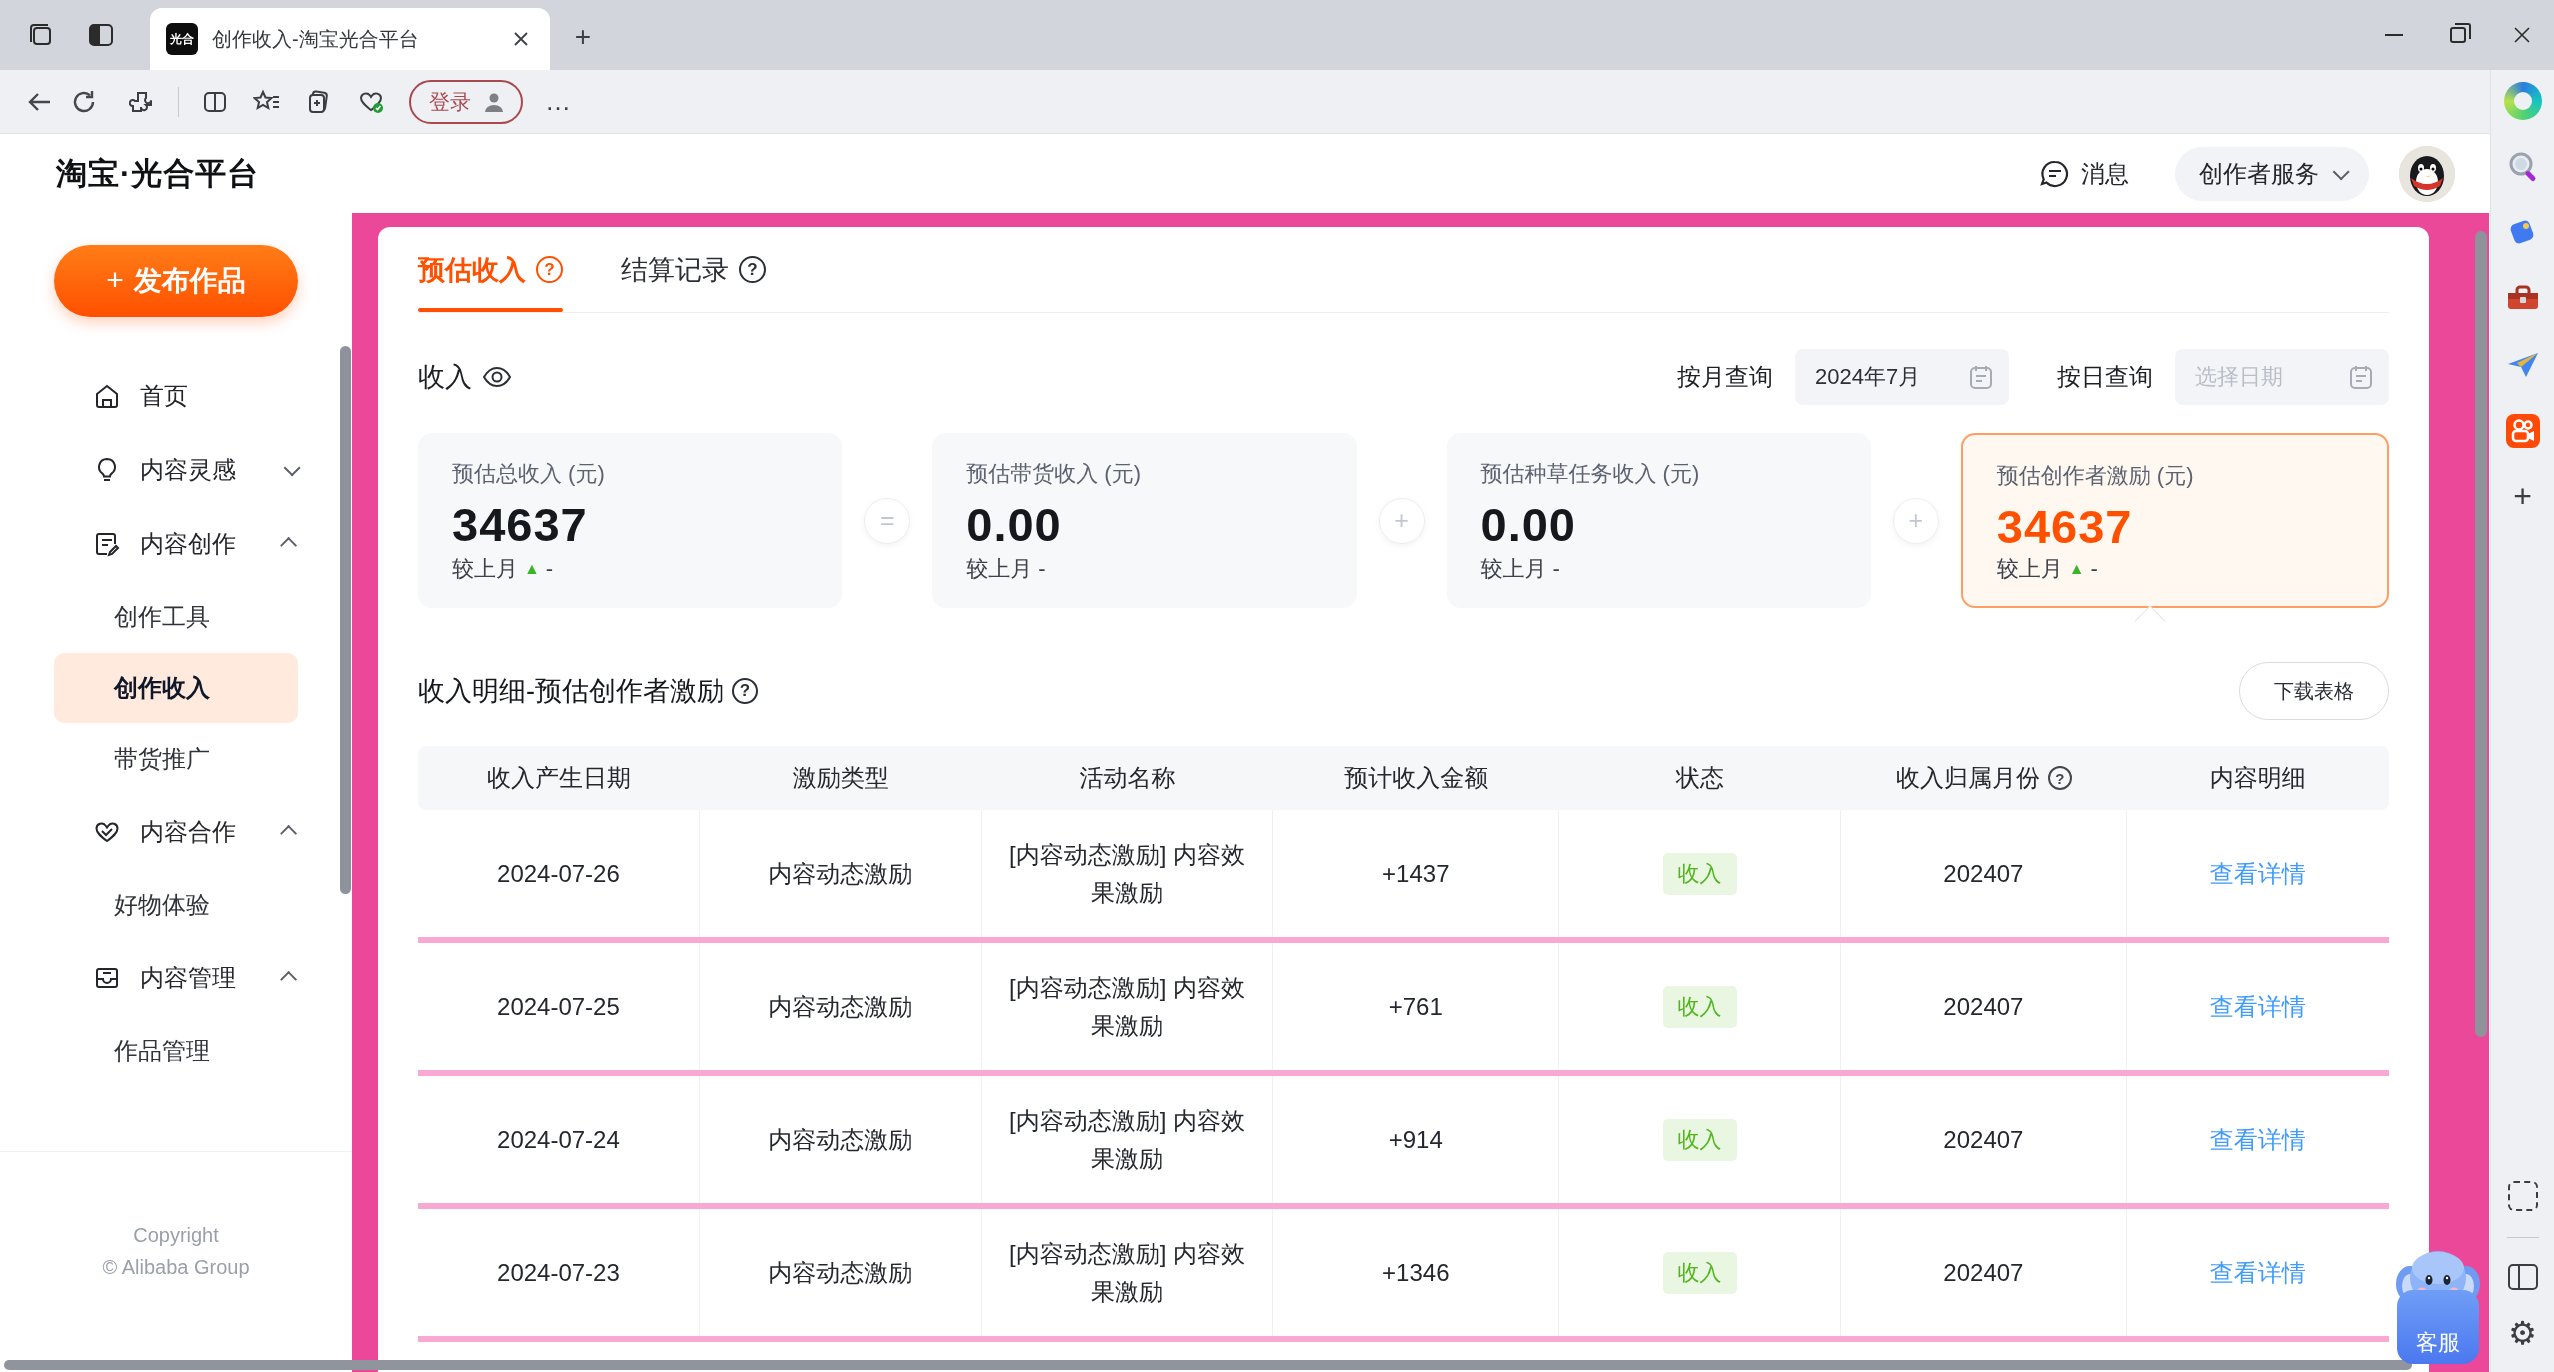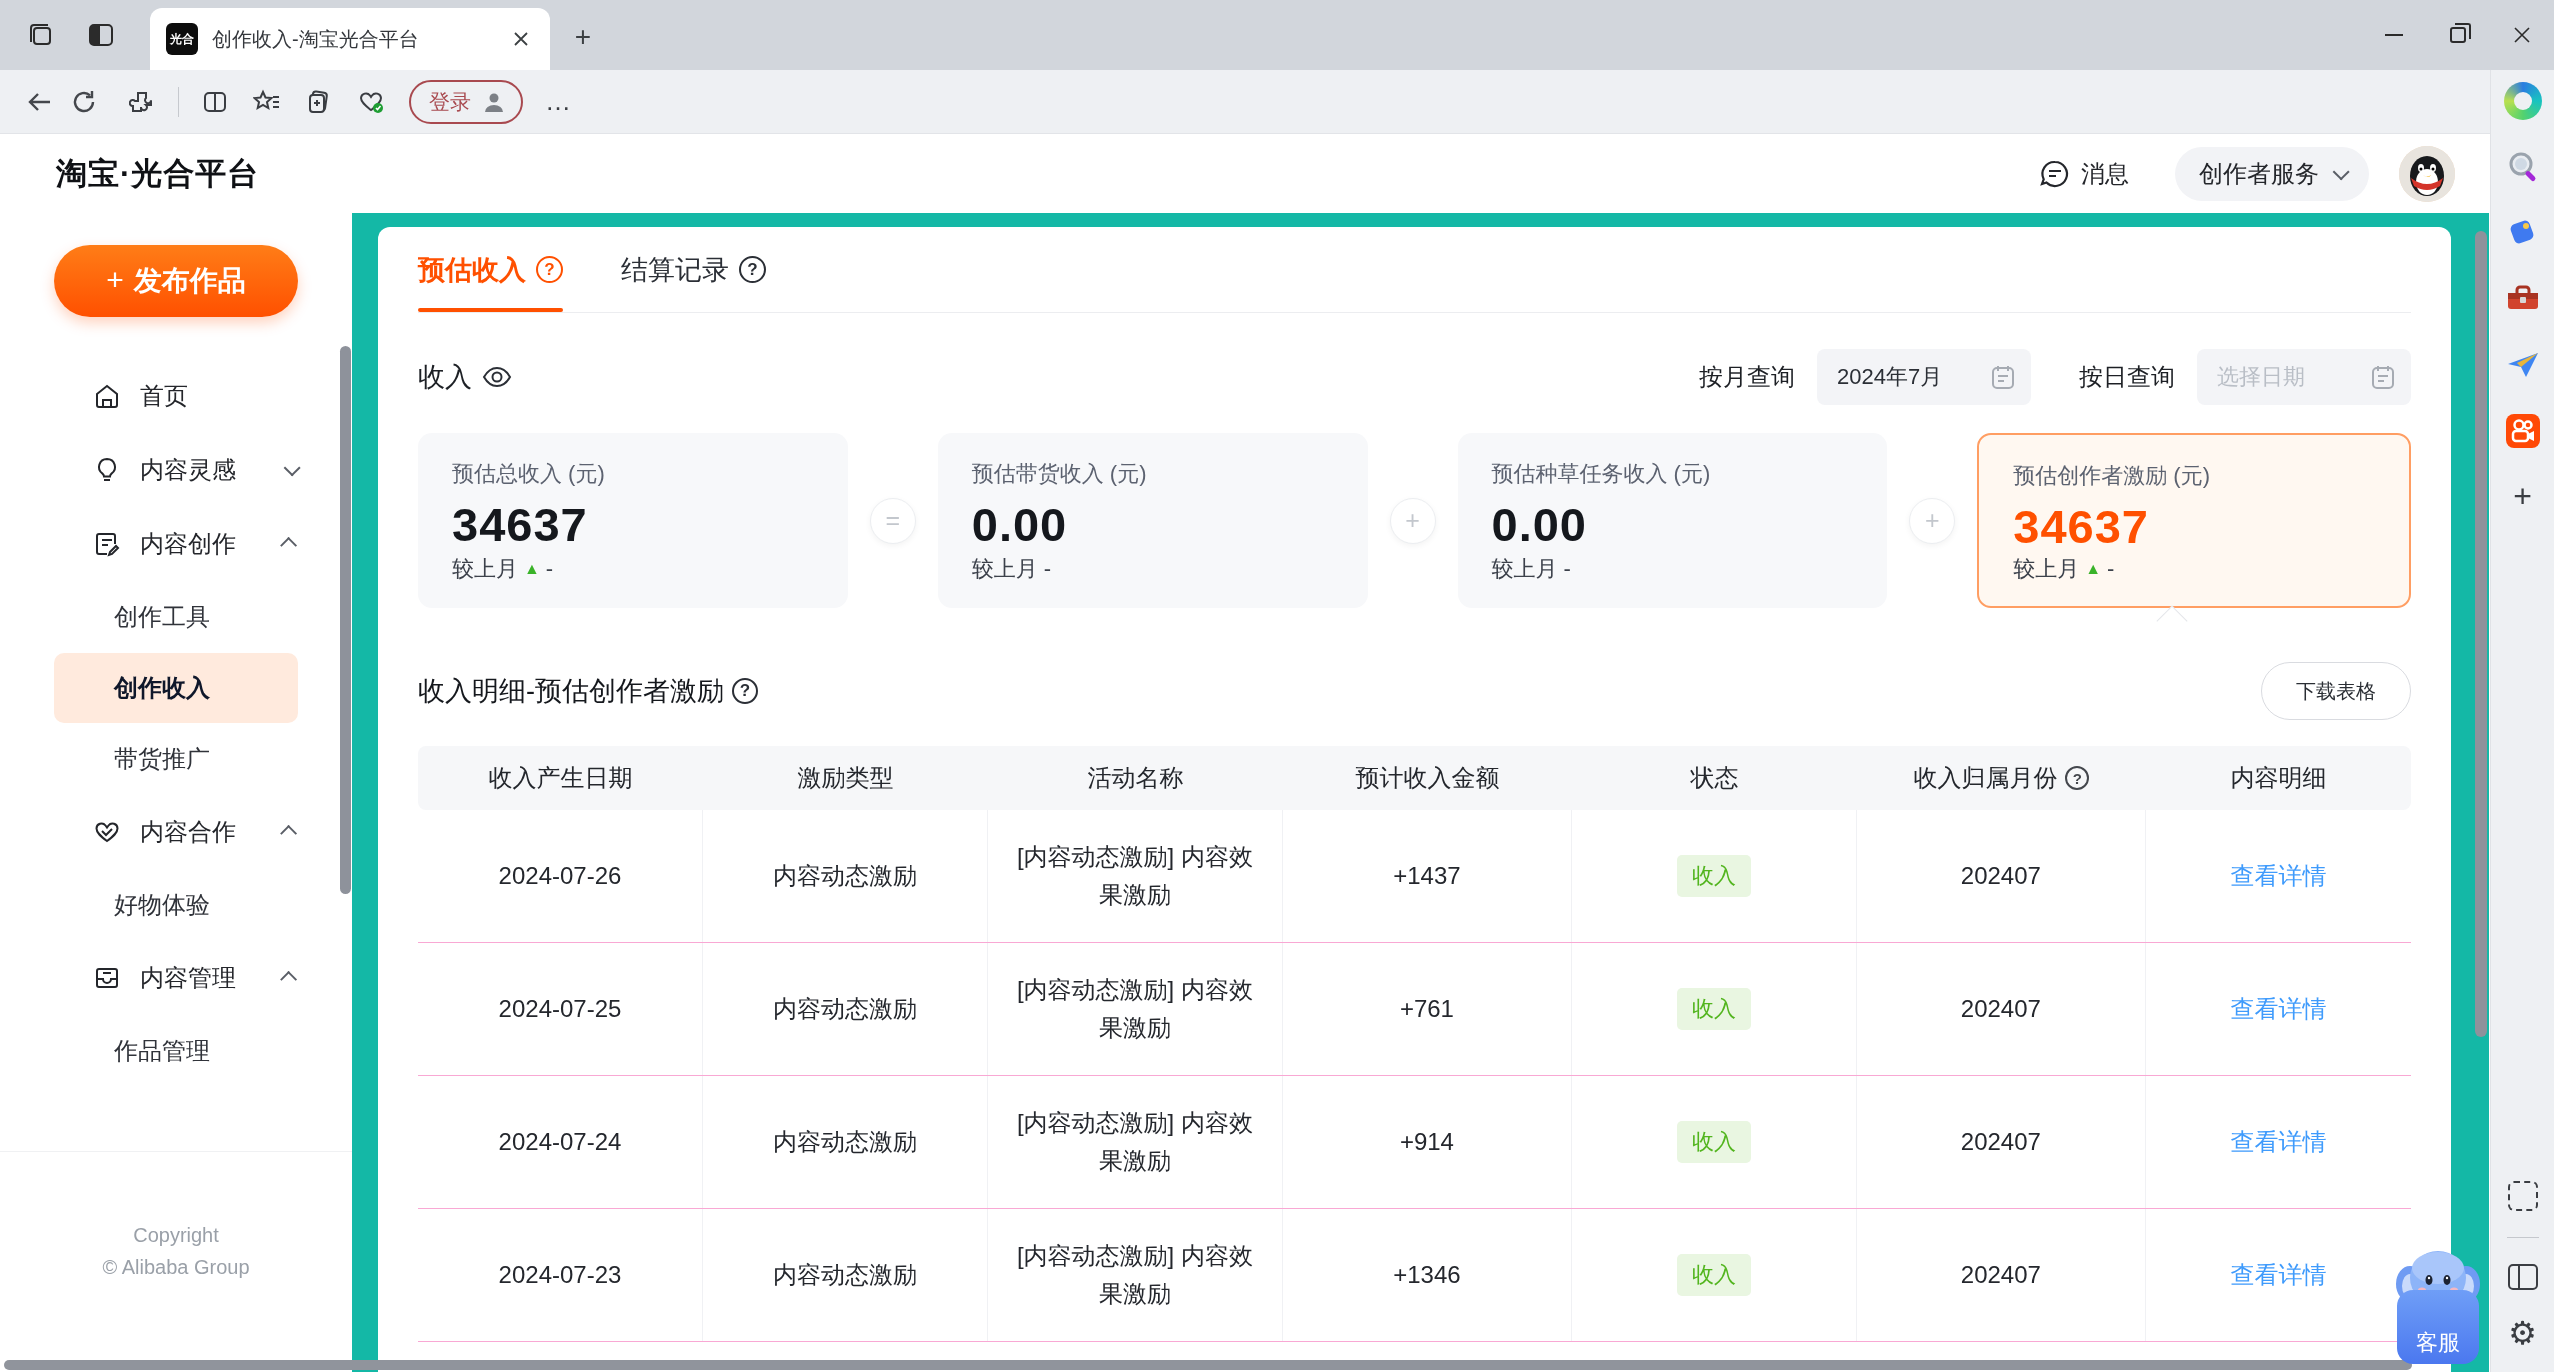--- a/index.html
+++ b/index.html
@@ -71,21 +71,21 @@
   .nav-item { height:74px; display:flex; align-items:center; padding:0 56px 0 92px; font-size:24px; color:#24262b; position:relative; }
   .nav-item .ic { width:30px; display:flex; justify-content:center; margin-right:18px; }
   .nav-item .grow { flex:1; }
   .nav-sub { height:72px; display:flex; align-items:center; padding-left:114px; font-size:24px; color:#30333a; }
   .nav-sub.active { margin:0 54px; padding-left:60px; height:70px; border-radius:10px; background:#ffeadd; color:#0f172a; font-weight:600; }
   .nav-divider { position:absolute; left:0; right:0; top:938px; height:1px; background:#f0f1f3; }
   .copyright { position:absolute; top:1006px; left:0; right:0; text-align:center; color:#9aa0a8; font-size:20px; line-height:32px; }
   .nav-scrollbar { position:absolute; right:1px; top:133px; width:11px; height:548px; background:#8e929b; border-radius:6px; }
 
   
-  .content { flex:1; background:#14b8a6; padding:14px 38px 0 26px; overflow:hidden; }
+  .content { flex:1; background:#ec4899; padding:14px 60px 0 26px; overflow:hidden; }
   .main-card { background:#fff; border-radius:12px 12px 0 0; height:100%; padding:0 40px; }
 
   .tabs-row { height:86px; display:flex; align-items:center; gap:58px; border-bottom:1px solid #ecedf0; }
   .m-tab { height:100%; display:flex; align-items:center; gap:10px; font-size:27px; color:#2b2f36; position:relative; }
   .m-tab.active { color:#ff5000; font-weight:600; }
   .m-tab.active::after { content:""; position:absolute; left:0; right:0; bottom:0; height:4px; background:#ff5000; border-radius:2px; }
   .q-icon { width:27px; height:27px; border:2px solid currentColor; border-radius:50%; font-size:17px; font-weight:600; display:flex; align-items:center; justify-content:center; }
 
   .income-row { margin-top:36px; display:flex; align-items:center; }
   .income-title { font-size:27px; color:#1d2025; display:flex; align-items:center; gap:10px; }
@@ -111,21 +111,21 @@
 
   .detail-row { margin-top:54px; display:flex; align-items:center; }
   .detail-title { font-size:27px; color:#15181d; display:flex; align-items:center; gap:8px; }
   .detail-title .q-icon { border-color:#2b2f36; color:#2b2f36; width:26px; height:26px; }
   .download-btn { margin-left:auto; height:58px; padding:0 34px; border:1px solid #d9dbe0; border-radius:29px; background:#fff; font-size:20px; color:#2a2e34; display:flex; align-items:center; }
 
   .tbl { margin-top:26px; }
   .thead { display:flex; height:64px; background:#f6f7f9; border-radius:8px; align-items:center; }
   .th { font-size:24px; color:#24272d; font-weight:500; text-align:center; display:flex; align-items:center; justify-content:center; gap:8px; }
   .th .q-icon, .tiny-q { width:24px; height:24px; border:2px solid #44474d; border-radius:50%; color:#44474d; font-size:15px; font-weight:600; display:flex; align-items:center; justify-content:center; }
-  .trow { display:flex; height:133px; border-bottom:1px solid #f9a8d4; }
+  .trow { display:flex; height:133px; border-bottom:6px solid #f9a8d4; }
   .td { font-size:24px; color:#24272d; display:flex; align-items:center; justify-content:center; text-align:center; border-right:1px solid #f0f1f4; padding:0 26px; line-height:38px; }
   .td:last-child { border-right:none; }
   .c1{width:14.3%;} .c2{width:14.3%;} .c3{width:14.8%;} .c4{width:14.5%;} .c5{width:14.3%;} .c6{width:14.5%;} .c7{width:13.3%;}
   .badge { height:42px; padding:0 15px; background:#e9f6e1; color:#52b51e; font-size:22px; border-radius:5px; display:inline-flex; align-items:center; }
   .link { color:#3f9bfc; }
 
   
   .v-scroll { position:absolute; right:2px; top:96px; width:12px; height:806px; background:#8e929b; border-radius:6px; }
   .h-scroll { position:absolute; left:4px; bottom:2px; height:10px; width:2408px; background:#90949c; border-radius:5px; }
 

